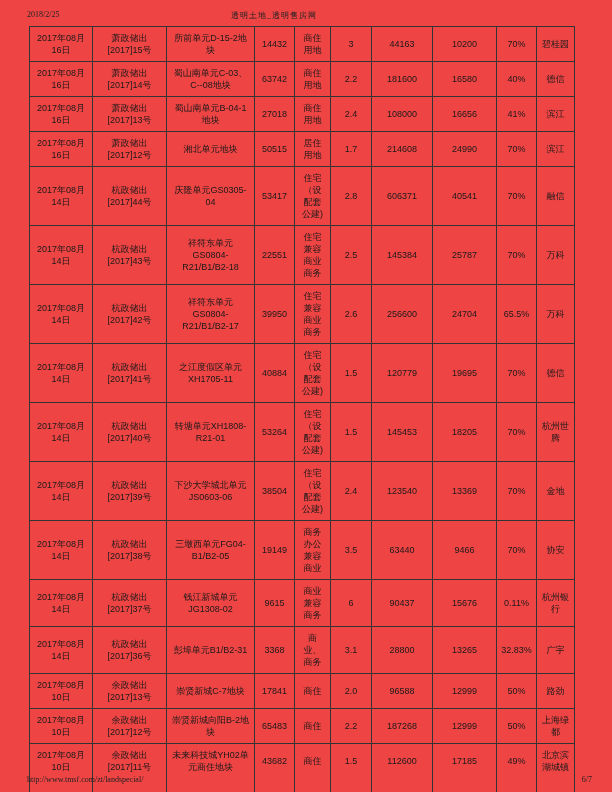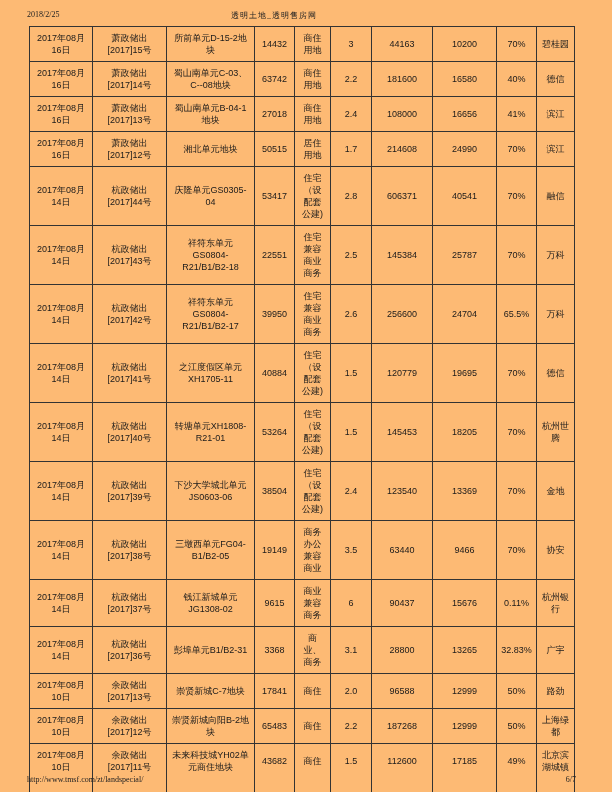--- a/index.html
+++ b/index.html
@@ -1,33 +1,33 @@
 <!DOCTYPE html>
 <html><head>
 <meta charset="utf-8">
 <style>
   html,body{margin:0;padding:0;background:#ffffff;}
   .sheet{
-    position:relative;width:612px;height:792px;background:#fdba74;
+    position:relative;width:612px;height:792px;background:#ef4444;
     overflow:hidden;font-family:"Liberation Sans",sans-serif;
   }
   .hdr-date{
     position:absolute;top:10px;left:27px;
     font-family:"Liberation Serif",serif;font-size:8px;color:#222;
   }
   .hdr-title{
     position:absolute;top:10px;left:0;width:548px;text-align:center;
     font-family:"Liberation Serif",serif;font-size:8px;color:#222;letter-spacing:1px;
   }
   .ftr-url{
     position:absolute;bottom:8px;left:27px;
     font-family:"Liberation Serif",serif;font-size:8px;color:#222;
   }
   .ftr-page{
-    position:absolute;bottom:8px;right:36px;
+    position:absolute;bottom:8px;right:20px;
     font-family:"Liberation Serif",serif;font-size:8px;color:#222;
   }
   table.land{
     position:absolute;top:26px;left:29px;width:545px;
     border-collapse:collapse;table-layout:fixed;
   }
   table.land td{
     border:1px solid #333;
     text-align:center;vertical-align:middle;
     padding:5px 2px;

